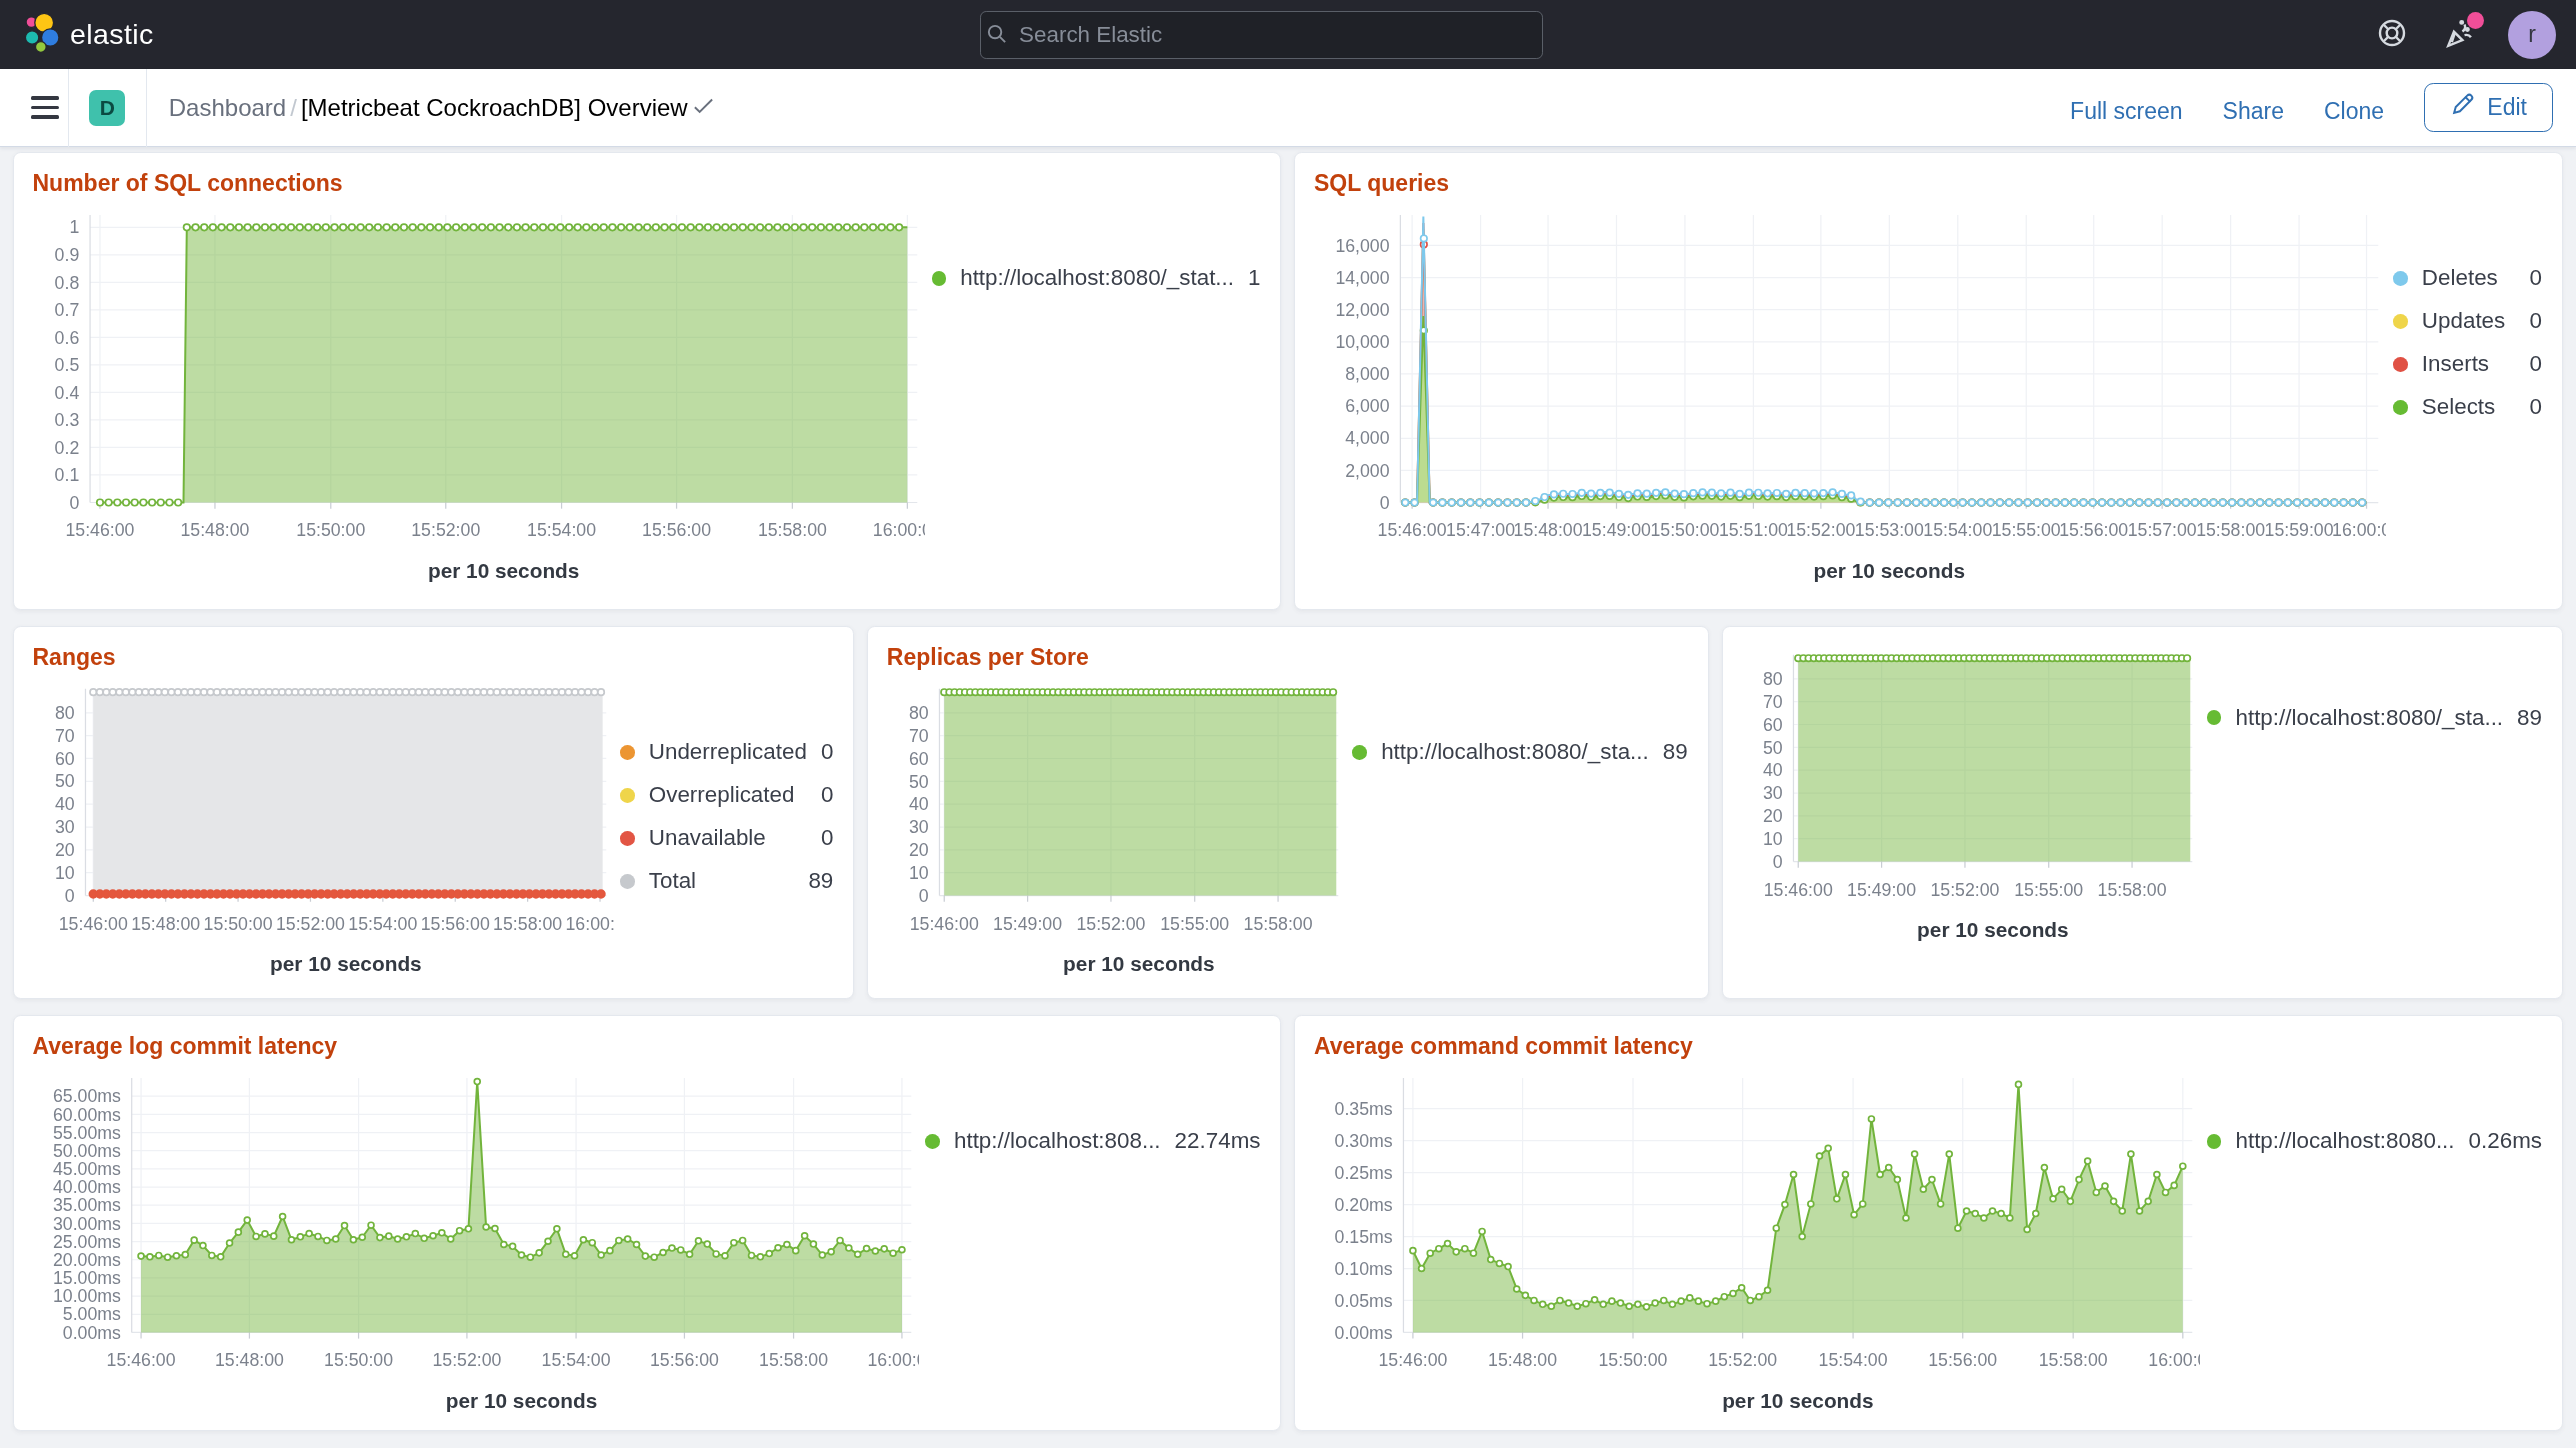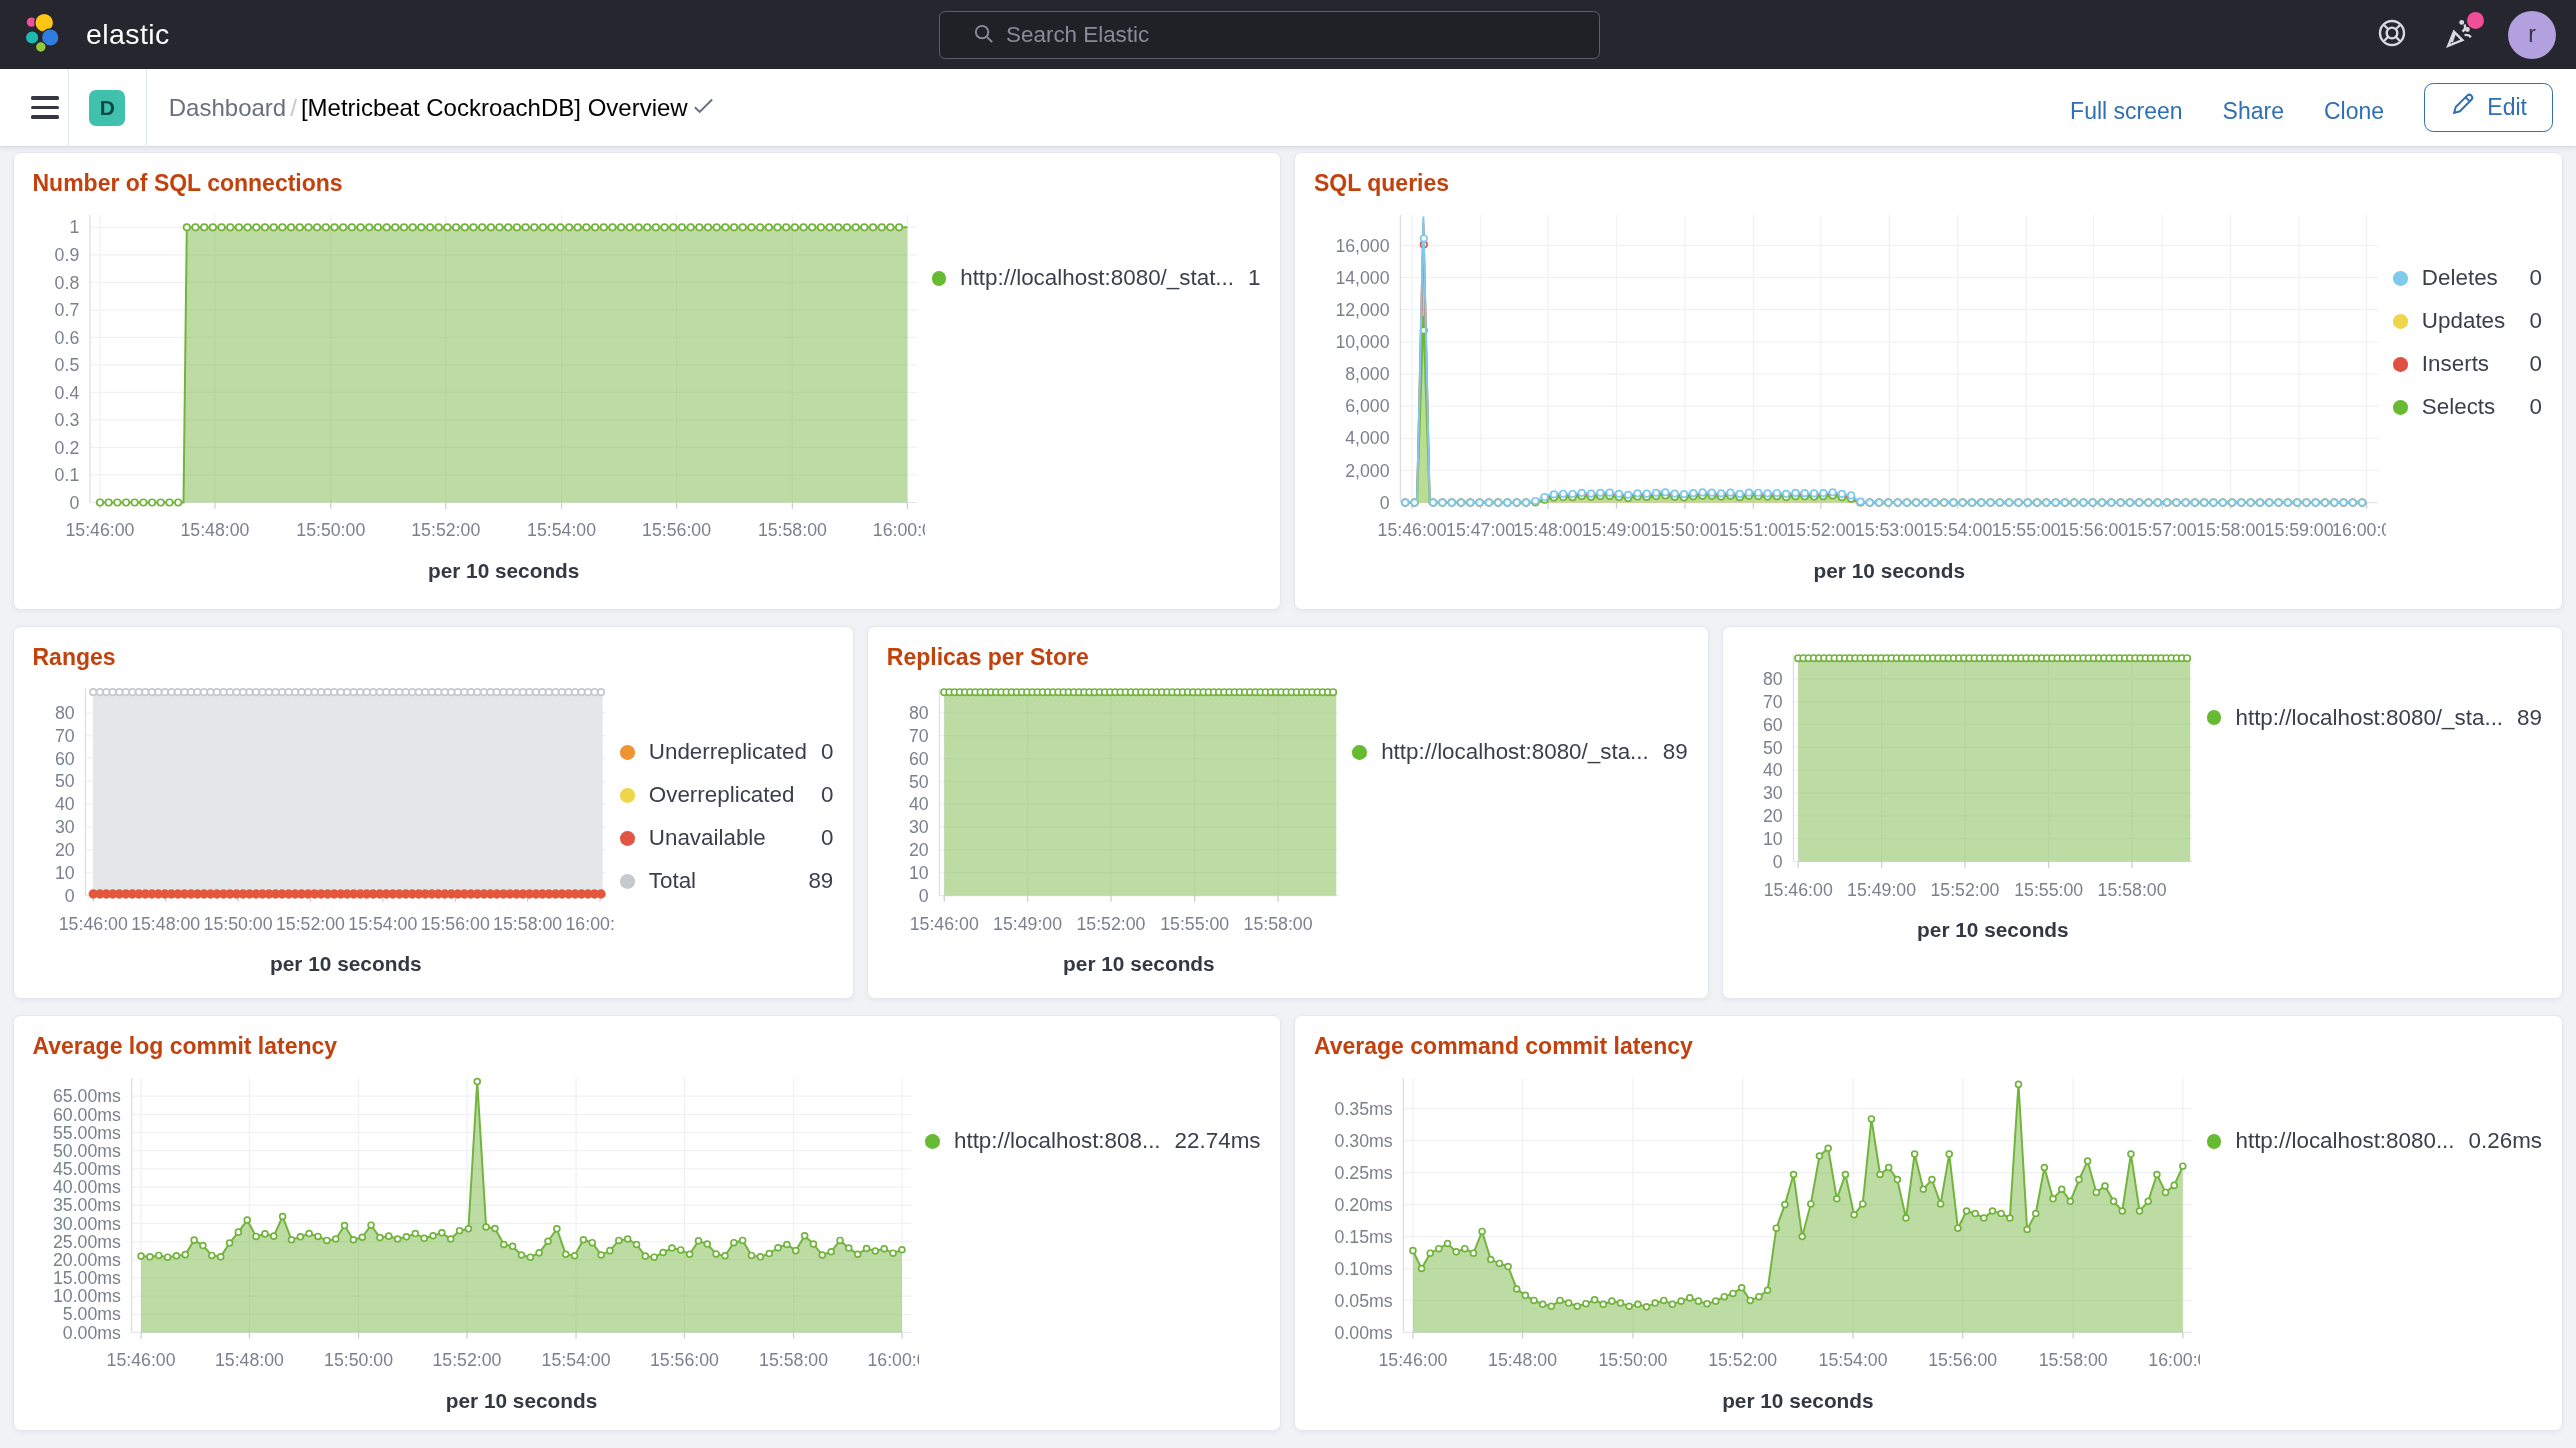--- a/index.html
+++ b/index.html
@@ -1,25 +1,25 @@
 <!DOCTYPE html>
 <html style="font-size:12.3px"><head>
 <meta charset="utf-8">
 <style>
   * { margin:0; padding:0; box-sizing:border-box; }
   html,body { width:2576px; height:1448px; overflow:hidden;
     font-family:"Liberation Sans", sans-serif; background:#F0F2F5; }
 
   
   .topbar { height:69px; background:#25262E; display:flex; align-items:center; padding:0 20px; }
-  .brand { display:flex; align-items:center; gap:23px; }
+  .brand { display:flex; align-items:center; gap:7px; }
   .brand-text { color:#FFFFFF; font-size:28.5px; letter-spacing:0.4px; }
   .top-center { flex:1; display:flex; justify-content:center; }
-  .searchbox { width:661px; height:48px; border:0.8px solid #5A5F68; border-radius:6.2px;
-    background:#1F2127; display:flex; align-items:center; padding:0 32px; gap:10.8px; }
+  .searchbox { width:563px; height:48px; border:0.8px solid #5A5F68; border-radius:6.2px;
+    background:#1F2127; display:flex; align-items:center; padding:0 4px; gap:10.8px; }
   .searchbox input { flex:1; background:transparent; border:none; outline:none;
     color:#C7CCD4; font-size:22.4px; font-family:inherit; }
   .searchbox input::placeholder { color:#878D98; }
   .top-icons { display:flex; align-items:center; gap:26px; }
   .icon-btn { position:relative; width:43px; height:43px; display:flex; align-items:center;
     justify-content:center; background:none; border:none; cursor:pointer; }
   .badge-dot { position:absolute; top:-1.5px; right:-1.5px; width:17px; height:17px;
     border-radius:50%; background:#F04E98; }
   .avatar { width:48px; height:48px; border-radius:50%; background:#B2A0DF; color:#343741;
     display:flex; align-items:center; justify-content:center; font-size:23px; border:none; cursor:pointer; }

